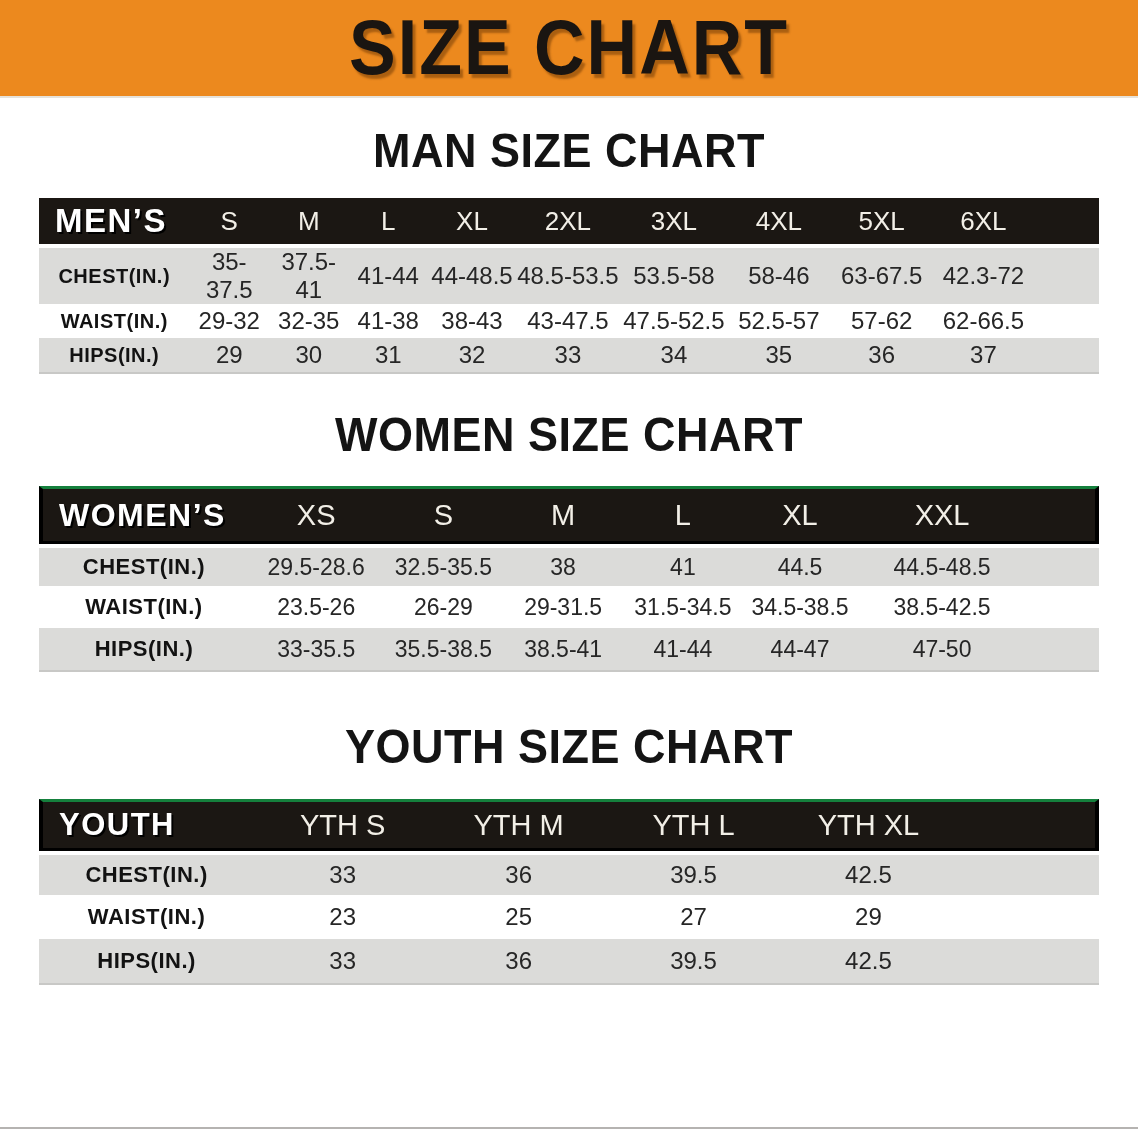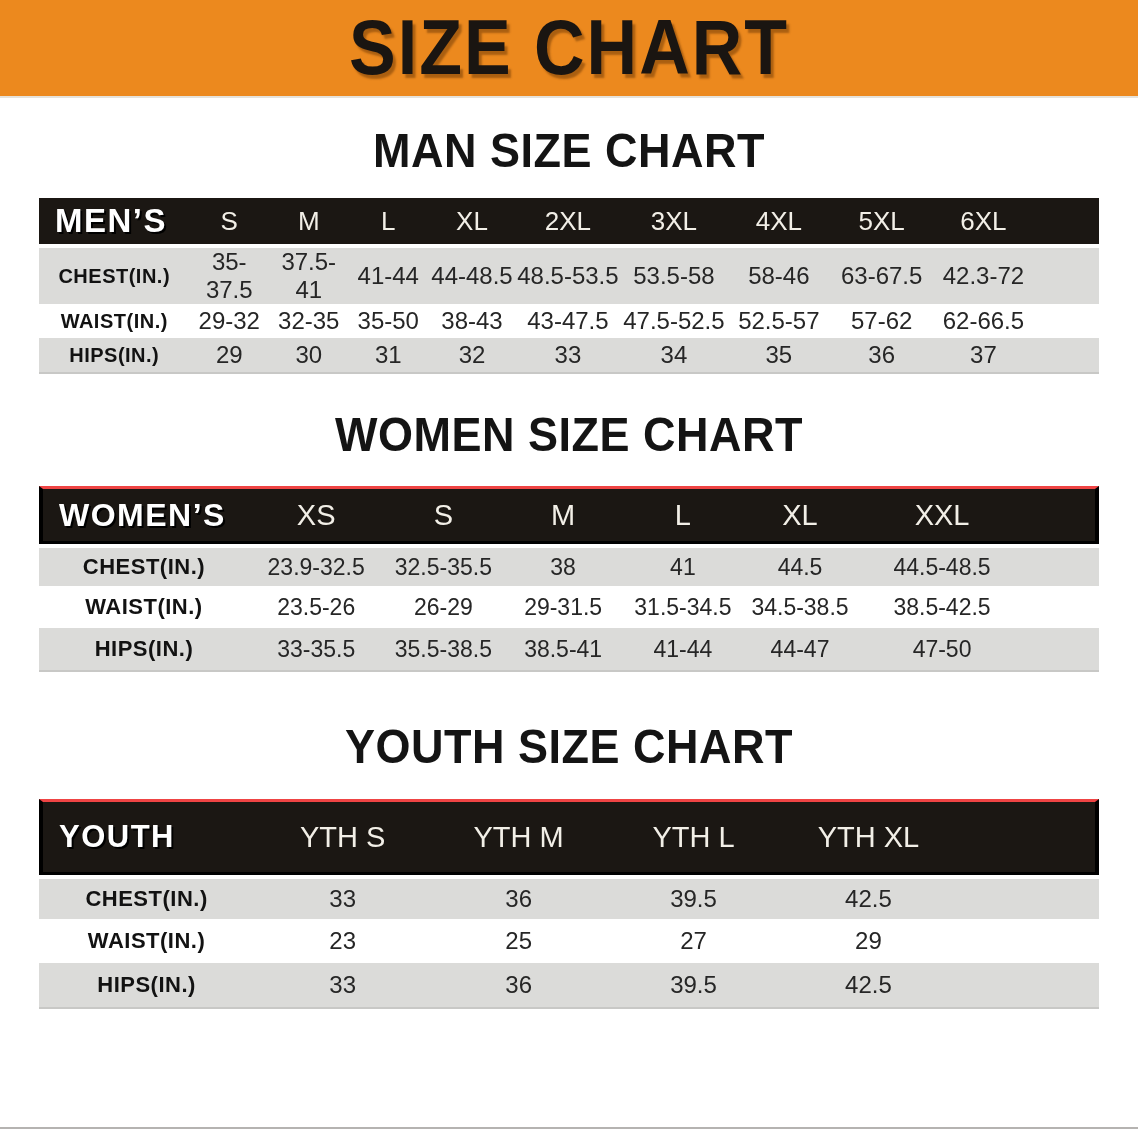--- a/index.html
+++ b/index.html
@@ -67,21 +67,21 @@
   }
   .size-table thead th.corner {
     text-align: left;
     padding-left: 16px;
     font-weight: 700;
     letter-spacing: 1.5px;
     color: #ffffff;
     text-shadow: 2px 2px 0 #000000;
     white-space: nowrap;
   }
-  .size-table.boxed thead th { border-top: 3px solid #ef4444; border-bottom: 3px solid #000; }
+  .size-table.boxed thead th { border-top: 3px solid #15803d; border-bottom: 3px solid #000; }
   .size-table.boxed thead th:first-child { border-left: 4px solid #000; }
   .size-table.boxed thead th:last-child  { border-right: 4px solid #000; }
 
   .size-table tbody td {
     text-align: center;
     color: #262626;
     padding: 0;
     overflow: hidden;
   }
   .size-table tbody tr:nth-child(odd) { background: var(--stripe, #dbdbd9); }
@@ -91,21 +91,21 @@
   .men   thead th { height: 46px; font-size: 26px; }
   .men   thead th.corner { font-size: 33px; }
   .men   tbody td { height: 34px; font-size: 24px; }
   .men   tbody td.rowlabel { font-size: 20px; }
 
   .women thead th { height: 58px; font-size: 29px; text-align: center; }
   .women thead th.corner { font-size: 32px; }
   .women tbody td { height: 42px; font-size: 23px; }
   .women tbody td.rowlabel { font-size: 22px; }
 
-  .youth thead th { height: 76px; font-size: 29px; }
+  .youth thead th { height: 52px; font-size: 29px; }
   .youth thead th.corner { font-size: 31px; }
   .youth tbody td { height: 44px; font-size: 24px; }
   .youth tbody td.rowlabel { font-size: 22px; }
 
   
   .footnote { margin-top: 21px; padding-left: 38px; }
   .footnote p {
     margin: 0;
     font-size: 30px;
     line-height: 47px;
@@ -173,21 +173,21 @@
             <td class="val">53.5-58</td>
             <td class="val">58-46</td>
             <td class="val">63-67.5</td>
             <td class="val">42.3-72</td>
             <td class="spacer"></td>
           </tr>
           <tr>
             <td class="rowlabel">WAIST(IN.)</td>
             <td class="val">29-32</td>
             <td class="val">32-35</td>
-            <td class="val">35-50</td>
+            <td class="val">41-38</td>
             <td class="val">38-43</td>
             <td class="val">43-47.5</td>
             <td class="val">47.5-52.5</td>
             <td class="val">52.5-57</td>
             <td class="val">57-62</td>
             <td class="val">62-66.5</td>
             <td class="spacer"></td>
           </tr>
           <tr>
             <td class="rowlabel">HIPS(IN.)</td>
@@ -227,21 +227,21 @@
             <th class="size">M</th>
             <th class="size">L</th>
             <th class="size">XL</th>
             <th class="size">XXL</th>
             <th class="spacer"></th>
           </tr>
         </thead>
         <tbody>
           <tr>
             <td class="rowlabel">CHEST(IN.)</td>
-            <td class="val">23.9-32.5</td>
+            <td class="val">29.5-28.6</td>
             <td class="val">32.5-35.5</td>
             <td class="val">38</td>
             <td class="val">41</td>
             <td class="val">44.5</td>
             <td class="val">44.5-48.5</td>
             <td class="spacer"></td>
           </tr>
           <tr>
             <td class="rowlabel">WAIST(IN.)</td>
             <td class="val">23.5-26</td>

